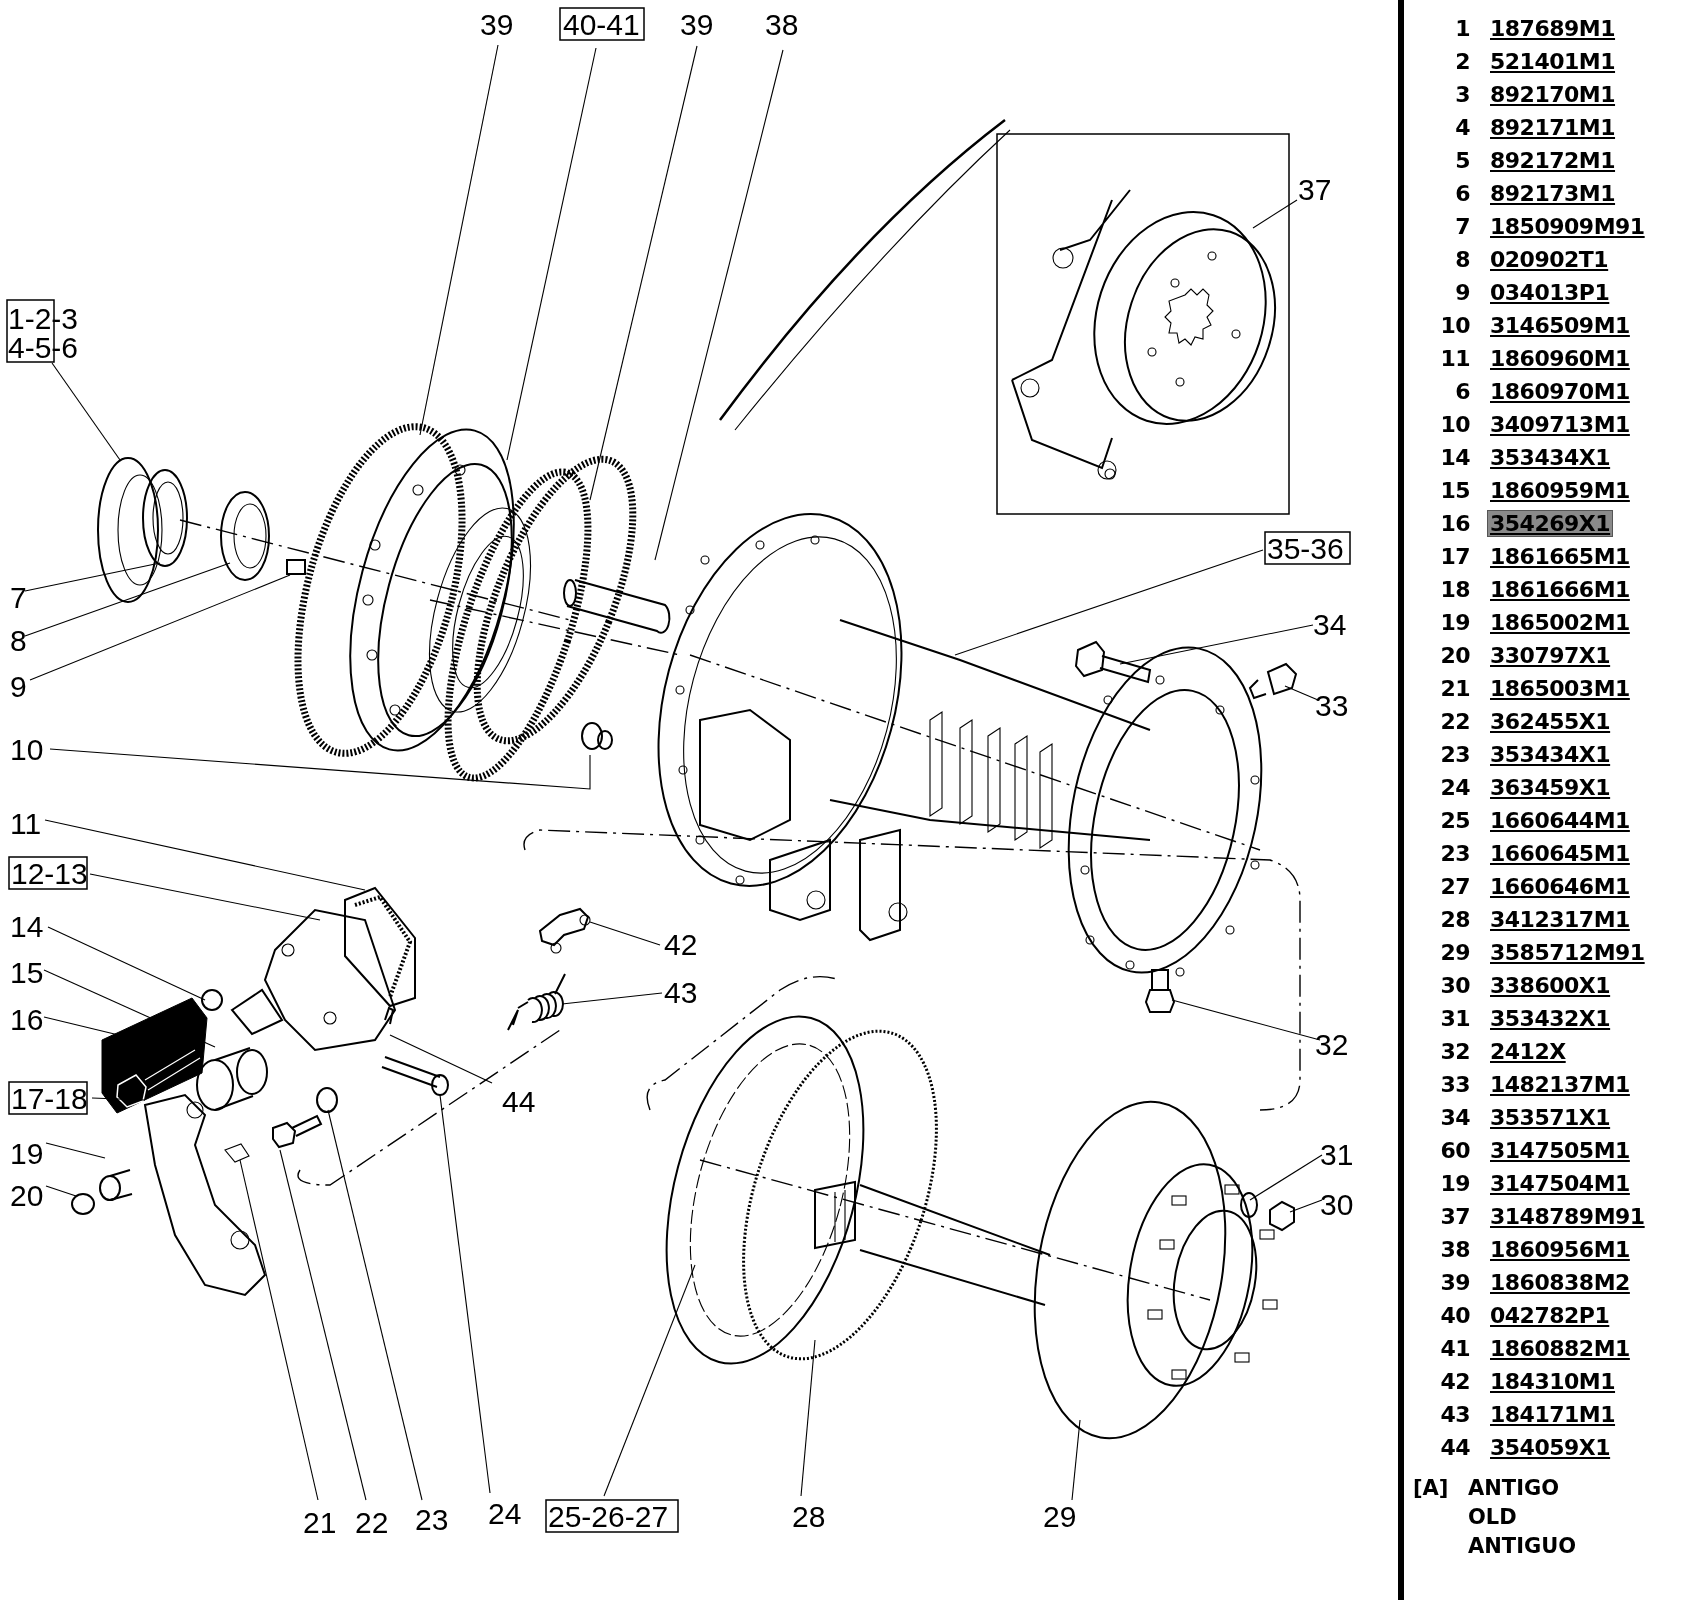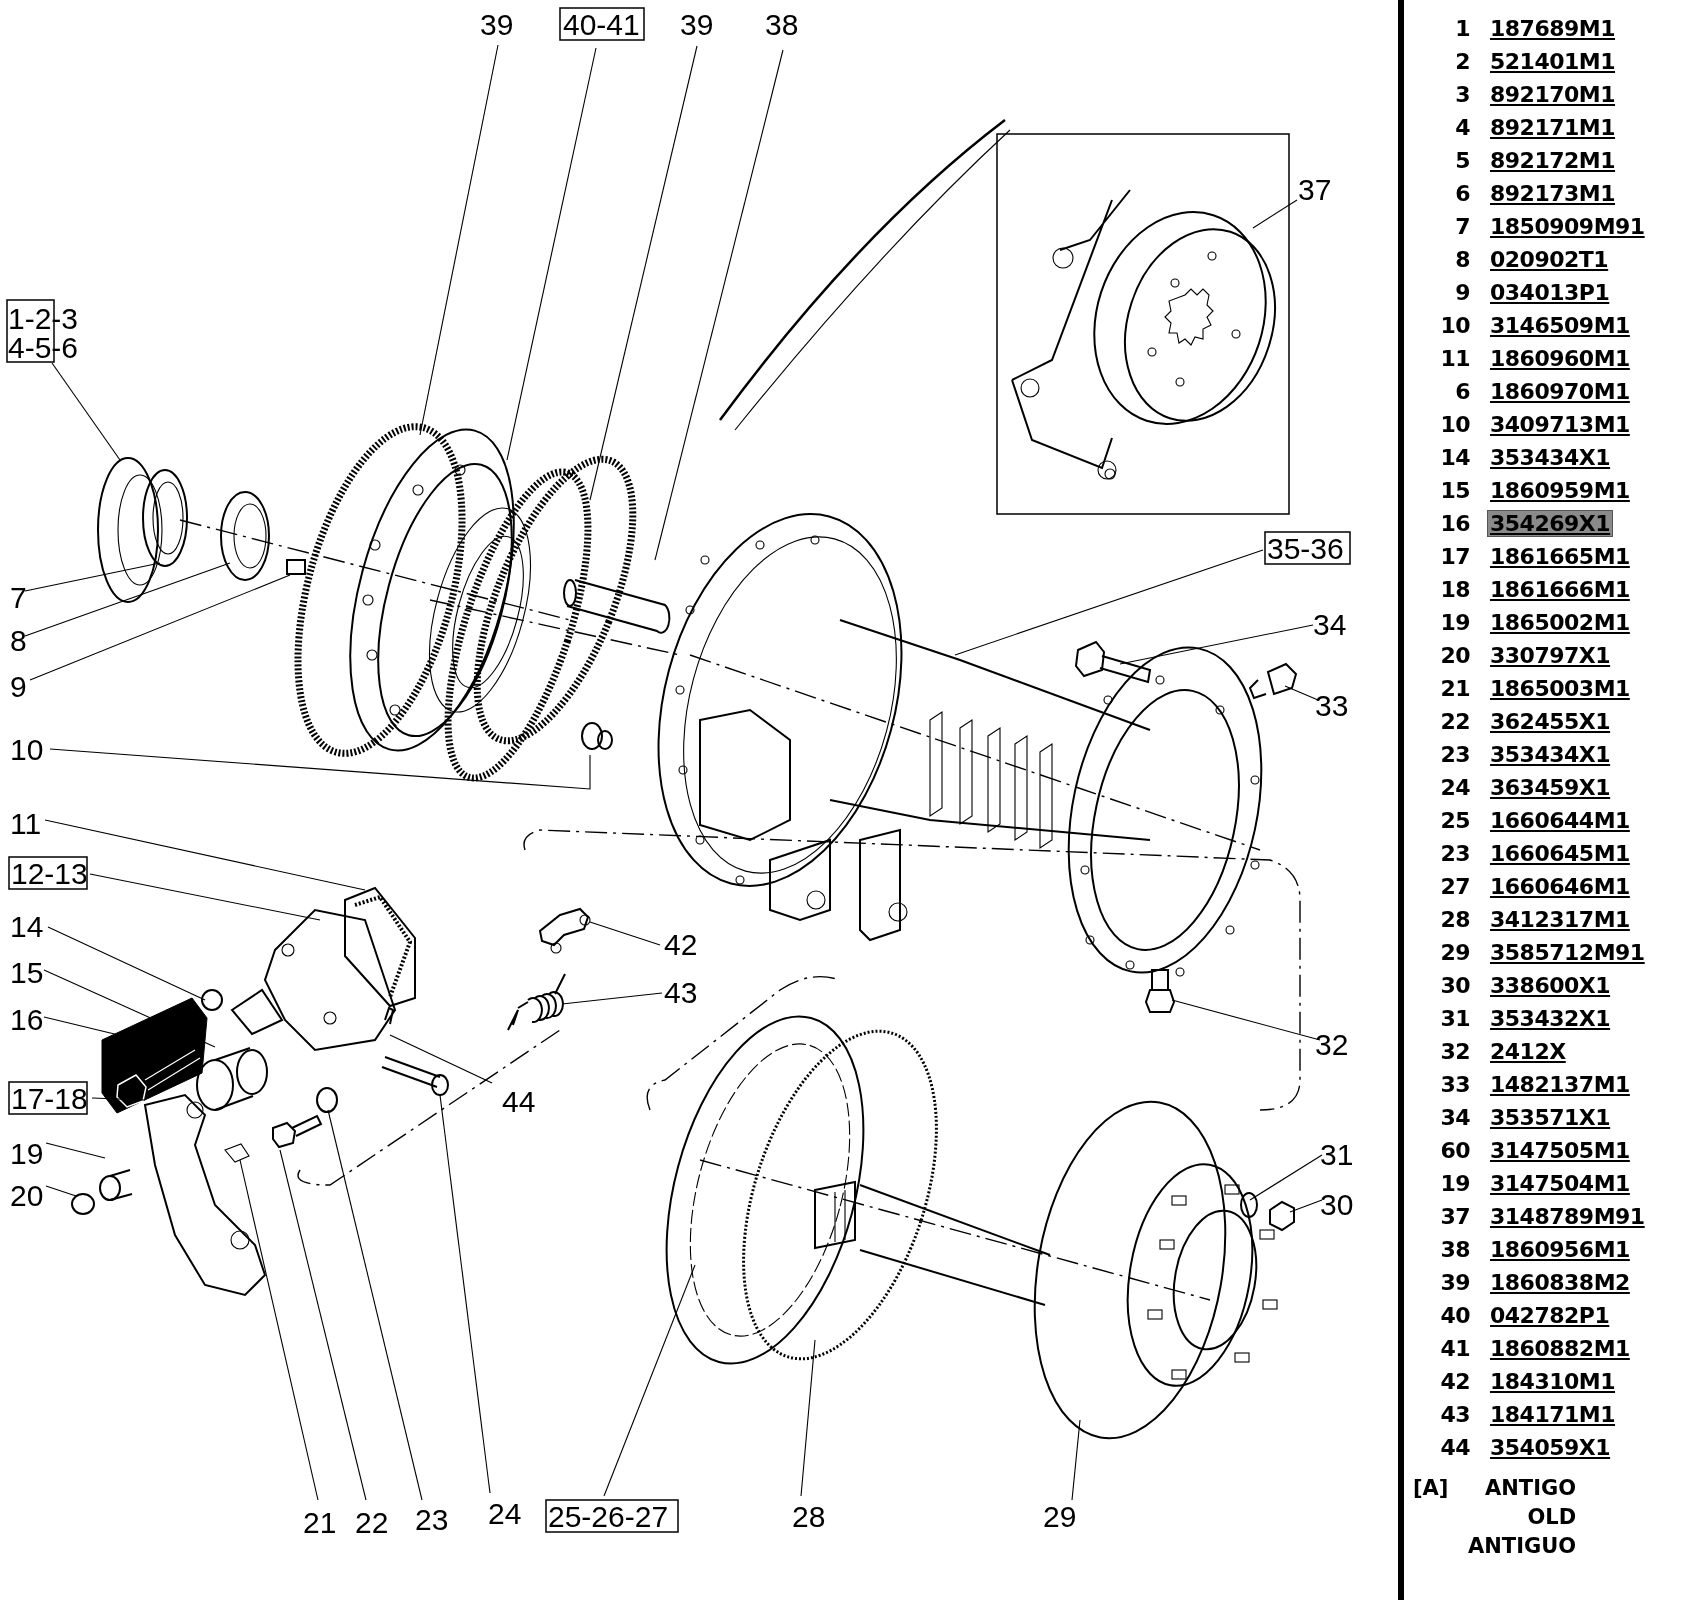--- a/index.html
+++ b/index.html
@@ -12,21 +12,21 @@
   .dash { fill:none; stroke:#000; stroke-width:1.4; stroke-dasharray:22 6 3 6; }
   .gasket { fill:none; stroke:#000; stroke-width:7; stroke-dasharray:2 2; }
   .divider { position:absolute; left:1398px; top:0; width:6px; height:1600px; background:#000; }
   #parts-list { position:absolute; left:1418px; top:12px; width:280px; }
   .row { display:flex; height:33px; align-items:center; font-family:"DejaVu Sans", sans-serif; font-weight:bold; font-size:22px; letter-spacing:-0.5px; filter:blur(0.6px); }
   .row .num { width:52px; text-align:right; padding-right:18px; }
   .row .pn { padding:0 2px;text-decoration:underline; }
   .row.hl .pn { background:#8a8a8a; outline:1px solid #555;text-align:right; }
   .note { margin-top:12px; font-family:"DejaVu Sans", sans-serif; font-weight:bold; font-size:21px; filter:blur(0.6px); display:flex; }
   .note .tag { width:55px; text-align:left; margin-left:-5px; }
-  .note .lines div { height:29px;text-align:right; }
+  .note .lines div { height:29px; }
 </style>
 </head>
 <body>
 
 <svg id="diagram" viewBox="0 0 1701 1600" xmlns="http://www.w3.org/2000/svg">
 
   <g>
     <rect x="997" y="134" width="292" height="380" class="part" style="stroke-width:1.5"></rect>
     <ellipse cx="1180" cy="318" rx="83" ry="108" class="part" transform="rotate(18 1180 318)"></ellipse>
     <ellipse cx="1200" cy="325" rx="72" ry="98" class="part" transform="rotate(18 1200 325)"></ellipse>

